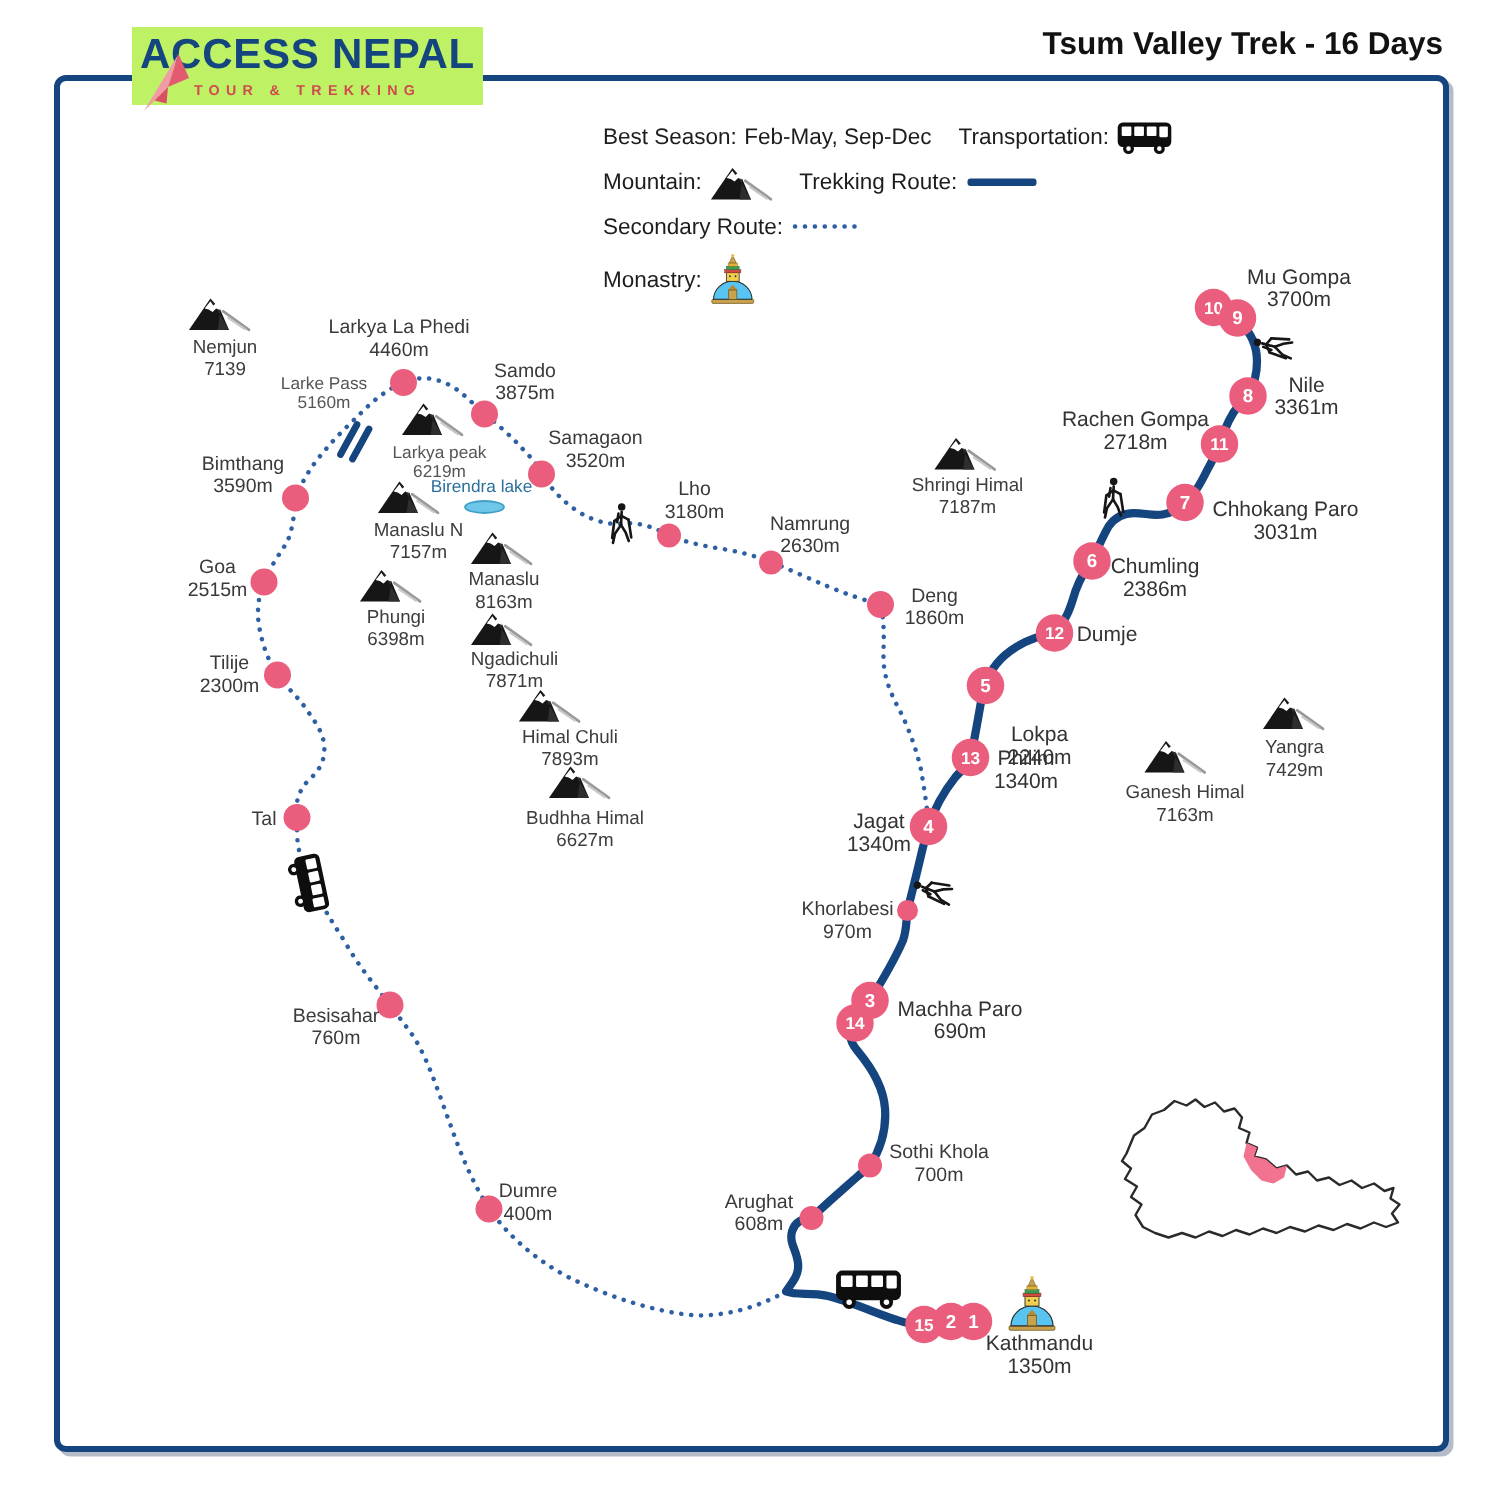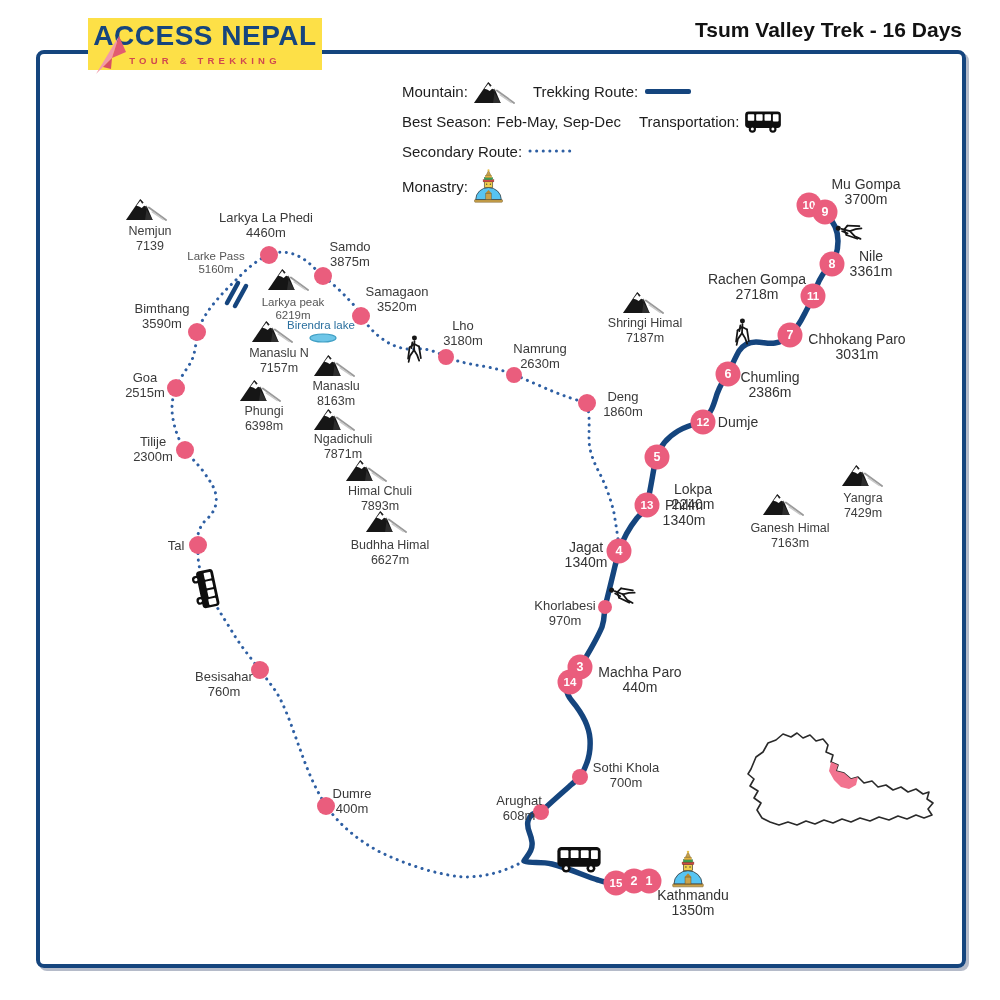--- a/index.html
+++ b/index.html
@@ -2,21 +2,21 @@
 <html style="--navy: #15457e; --secondary: #2e5fa3; --marker: #ea5d7d; --logo-red: #d0494f; --day-pink: #e8547e; --inset-pink: #f2738f;"><head>
 <meta charset="utf-8">
 <style>
   html,body{margin:0;padding:0;background:#fff;}
   .canvas{position:relative;width:1000px;height:1000px;background:#fff;overflow:hidden;
           font-family:"Liberation Sans",sans-serif;}
   .frame{position:absolute;left:36px;top:50px;width:922px;height:910px;
          border:4px solid var(--navy);border-radius:8px;z-index:0;
          box-shadow:3px 3px 0 rgba(90,105,135,.45);}
   
-  .logo{position:absolute;left:88px;top:18px;width:226px;background:#fde047;z-index:4;
+  .logo{position:absolute;left:88px;top:18px;width:226px;background:#bef264;z-index:4;
         text-align:center;padding:2px 4px 4px 4px;}
   .logo-main{font-size:28px;font-weight:bold;color:var(--navy);letter-spacing:.5px;white-space:nowrap;}
   .logo-sub{font-size:9.5px;font-weight:bold;color:var(--logo-red);letter-spacing:4.2px;margin-top:3px;white-space:nowrap;}
   .logo-plane{position:absolute;left:2px;top:12px;z-index:5;}
   .title{position:absolute;right:38px;top:18px;font-size:21px;font-weight:bold;color:#121212;z-index:4;white-space:nowrap;}
   
   .legend{position:absolute;left:402px;top:79px;z-index:3;font-size:15px;color:#1d1d1d;}
   .lrow{display:flex;align-items:center;margin-bottom:5px;min-height:24px;}
   .lgap{display:inline-block;width:18px;}
   .lsp{display:inline-block;width:5px;}
@@ -60,39 +60,39 @@
       <path d="M13 37 L22 28 L21 39 Z" fill="#d94f63"></path>
     </svg>
     <div class="logo-main">ACCESS NEPAL</div>
     <div class="logo-sub">TOUR &amp; TREKKING</div>
   </div>
 
   <div class="title">Tsum Valley Trek - 16 Days</div>
 
   <div class="legend">
     <div class="lrow">
-      <span>Mountain:</span>
-        <span class="lsp"></span>
-      <svg width="42" height="25" viewBox="0 0 44 26">
-          <use href="#mountain"></use>
-        </svg>
-      <span class="lgap"></span>
-      <span>Trekking Route:</span>
-      <span class="route-sample"></span>
-    </div>
-    <div class="lrow">
       <span>Best Season:</span>
         <span class="lsp"></span>
       <span>Feb-May, Sep-Dec</span>
       <span class="lgap"></span>
       <span>Transportation:</span>
         <span class="lsp"></span>
       <svg width="38" height="25" viewBox="0 0 50 32">
           <use href="#bus"></use>
         </svg>
+    </div>
+    <div class="lrow">
+      <span>Mountain:</span>
+        <span class="lsp"></span>
+      <svg width="42" height="25" viewBox="0 0 44 26">
+          <use href="#mountain"></use>
+        </svg>
+      <span class="lgap"></span>
+      <span>Trekking Route:</span>
+      <span class="route-sample"></span>
     </div>
     <div class="lrow">
       <span>Secondary Route:</span>
         <span class="lsp"></span>
       <svg width="52" height="8" viewBox="0 0 52 8">
         <line x1="3" y1="4" x2="49" y2="4" class="route-secondary"></line>
       </svg>
     </div>
     <div class="lrow">
       <span>Monastry:</span>
@@ -318,21 +318,21 @@
         <div>Tal</div>
       </div>
       <div class="label station-label" style="left: 224px; top: 670px;">
         <div>Besisahar</div>
         <div>760m</div>
       </div>
       <div class="label station-label" style="left: 352px; top: 787px;">
         <div>Dumre</div>
         <div>400m</div>
       </div>
-      <div class="label station-label" style="left: 506px; top: 794px; margin-left: 13px;">
+      <div class="label station-label" style="left: 506px; top: 794px;">
         <div>Arughat</div>
         <div>608m</div>
       </div>
       <div class="label station-label" style="left: 626px; top: 761px;">
         <div>Sothi Khola</div>
         <div>700m</div>
       </div>
       <div class="label station-label" style="left: 565px; top: 599px;">
         <div>Khorlabesi</div>
         <div>970m</div>
@@ -367,21 +367,21 @@
       <div class="label place-label" style="left: 684px; top: 498px;">
         <div>Philim</div>
         <div>1340m</div>
       </div>
       <div class="label place-label" style="left: 586px; top: 540px;">
         <div>Jagat</div>
         <div>1340m</div>
       </div>
       <div class="label place-label" style="left: 640px; top: 665px;">
         <div>Machha Paro</div>
-        <div>440m</div>
+        <div>690m</div>
       </div>
       <div class="label place-label" style="left: 693px; top: 888px;">
         <div>Kathmandu</div>
         <div>1350m</div>
       </div>
       <div class="label mountain-label" style="left: 150px; top: 224px;">
         <div>Nemjun</div>
         <div>7139</div>
       </div>
       <div class="label mountain-label small-label" style="left: 293px; top: 296px;">

